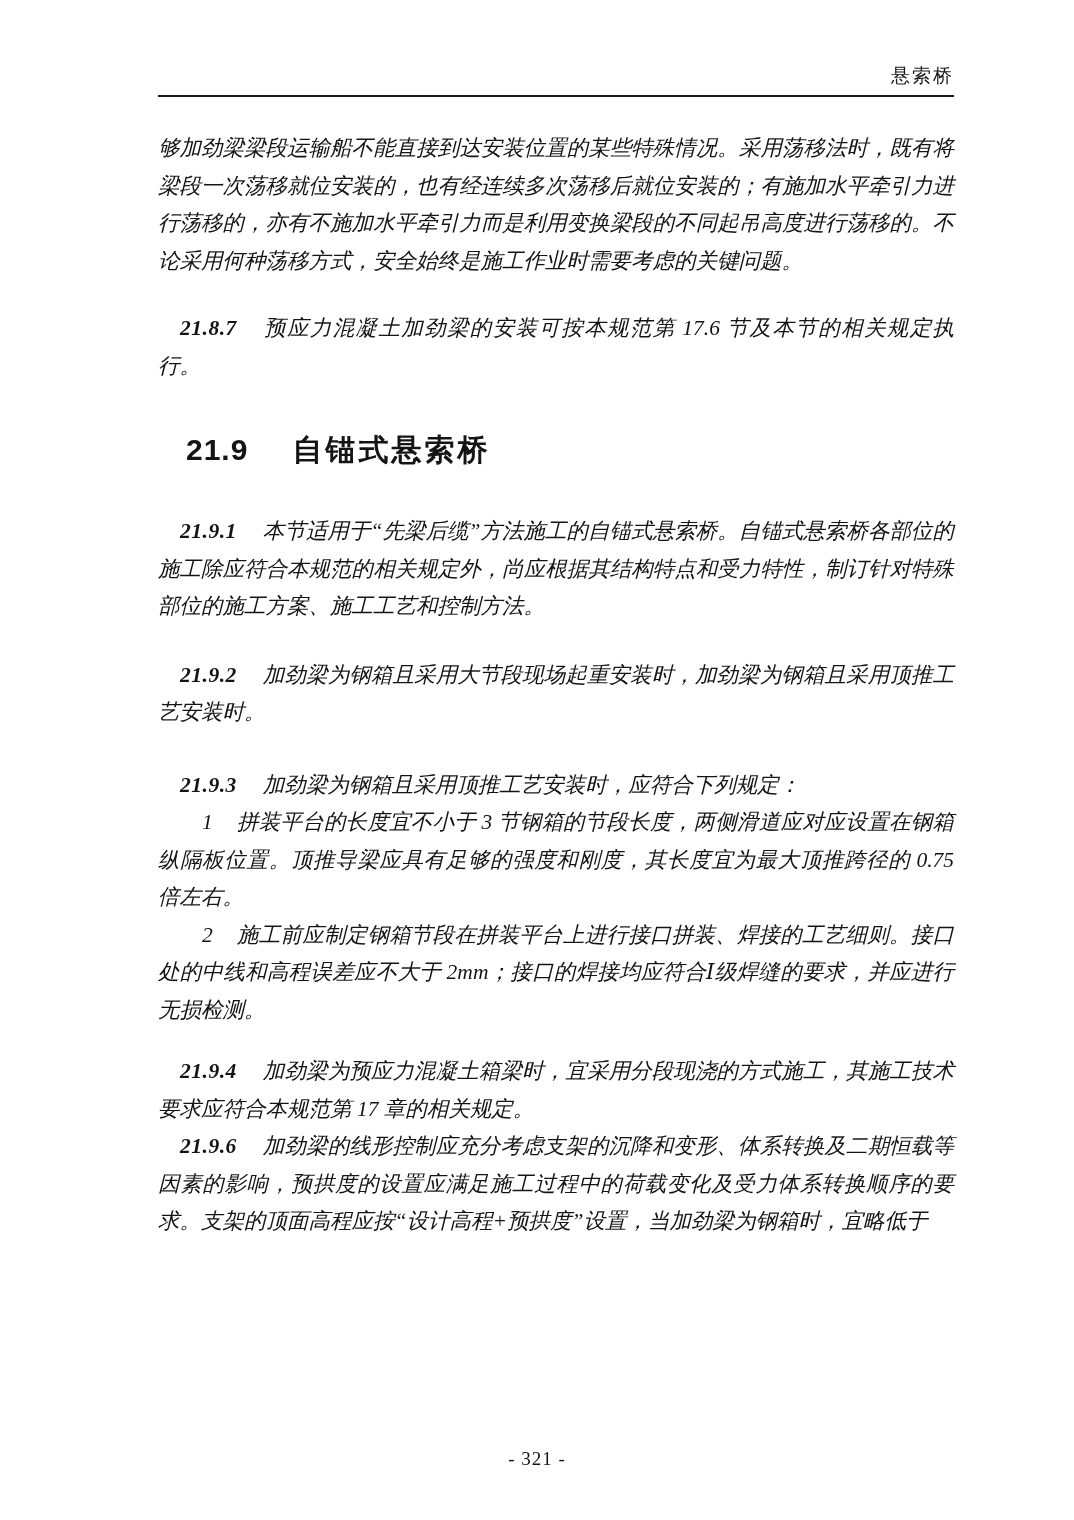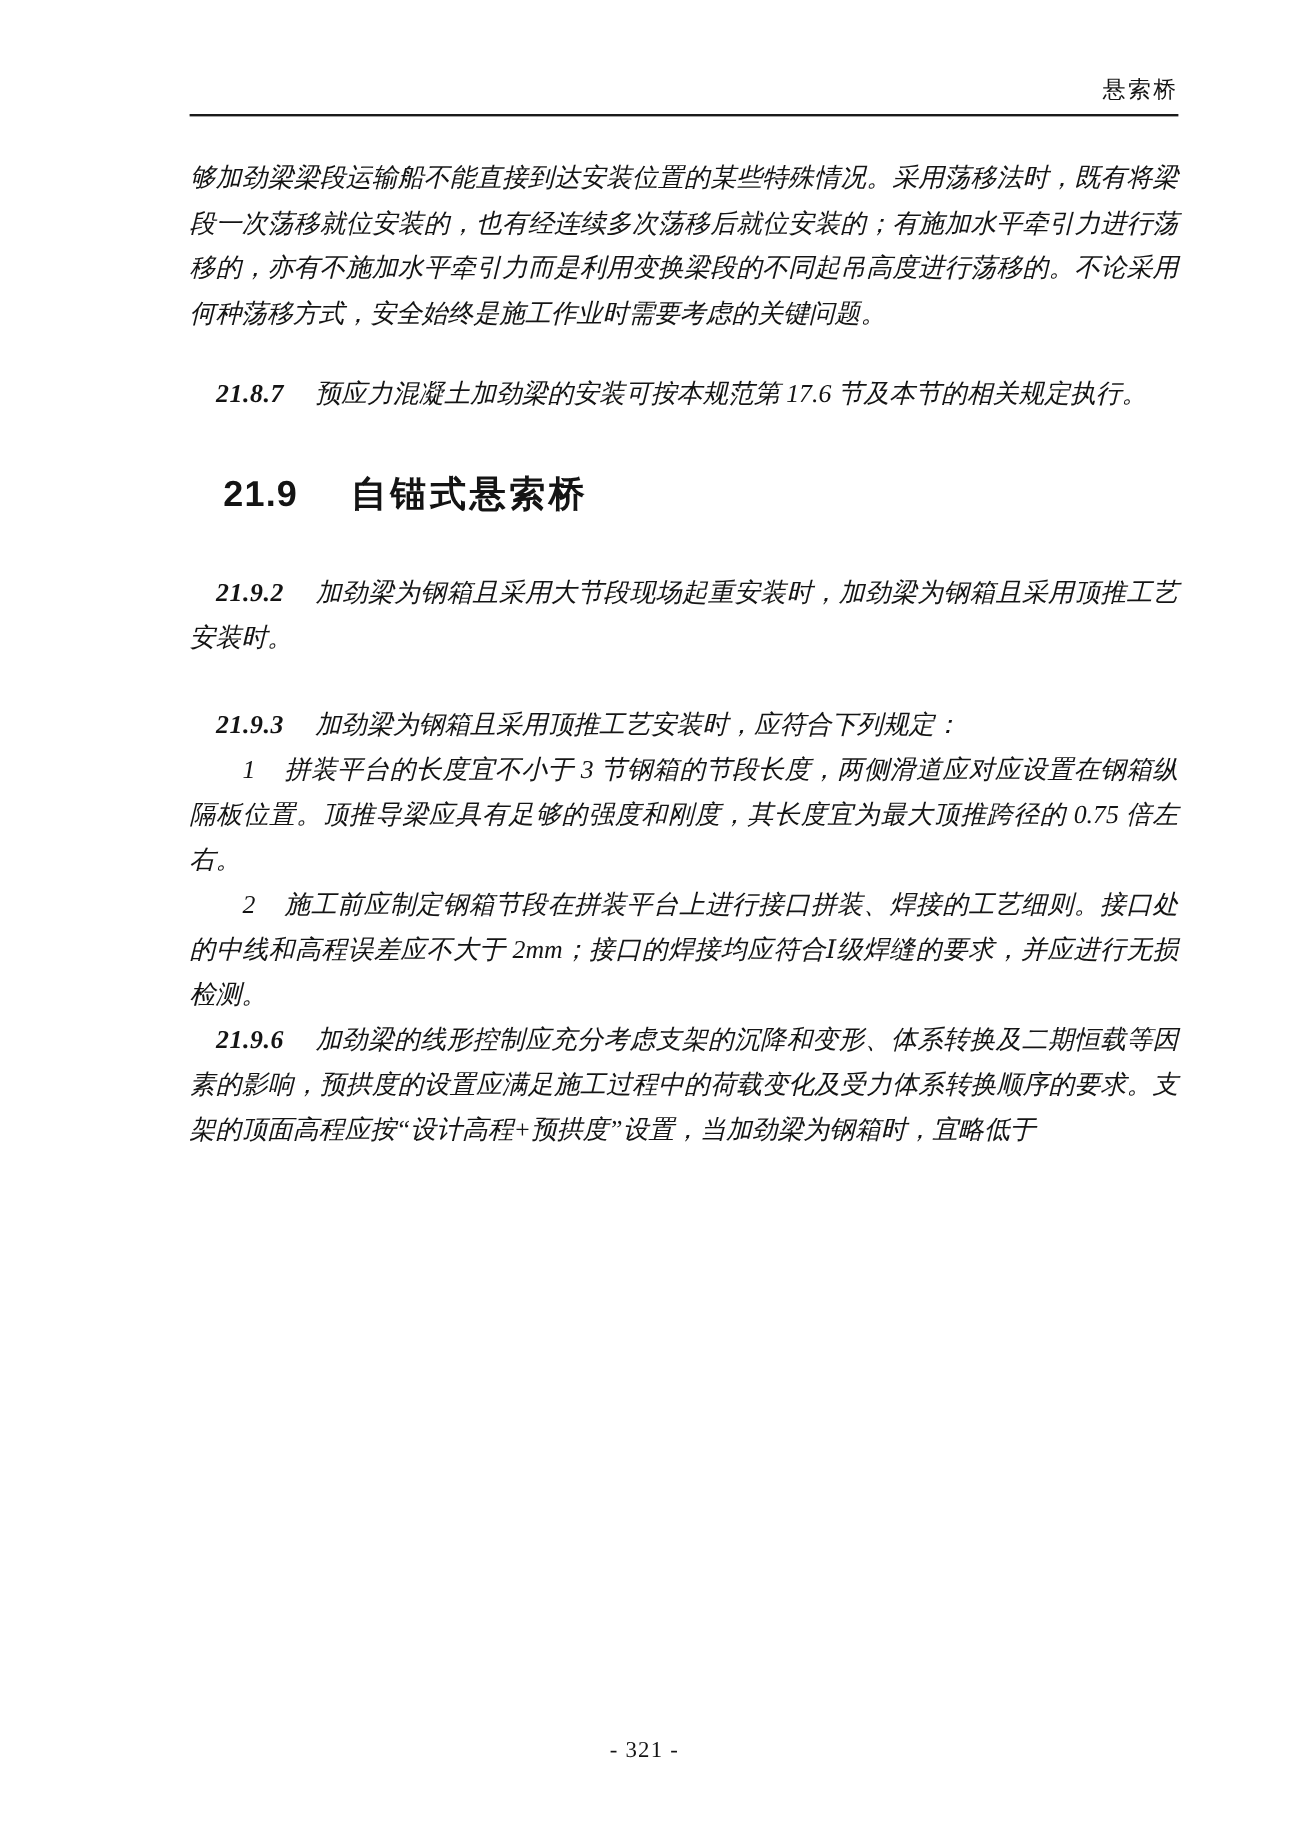--- a/index.html
+++ b/index.html
@@ -6,21 +6,21 @@
     margin: 0;
     padding: 0;
     background: #ffffff;
   }
   .page {
     position: relative;
     width: 1074px;
     height: 1520px;
     background: #ffffff;
     box-sizing: border-box;
-    padding: 0 92px 0 158px;
+    padding: 0 120px 0 158px;
     overflow: hidden;
     color: #141414;
     font-family: "Liberation Serif", "DejaVu Serif", serif;
   }
   .header {
     padding-top: 64px;
     padding-bottom: 7px;
     border-bottom: 2px solid #1a1a1a;
     text-align: right;
     font-size: 19px;
@@ -84,29 +84,31 @@
   <div class="header">
     <span>悬索桥</span>
   </div>
 
   <p class="body-para continuation">够加劲梁梁段运输船不能直接到达安装位置的某些特殊情况。采用荡移法时，既有将梁段一次荡移就位安装的，也有经连续多次荡移后就位安装的；有施加水平牵引力进行荡移的，亦有不施加水平牵引力而是利用变换梁段的不同起吊高度进行荡移的。不论采用何种荡移方式，安全始终是施工作业时需要考虑的关键问题。</p>
 
   <p class="body-para clause m-c2187"><b class="clause-num">21.8.7</b><span>预应力混凝土加劲梁的安装可按本规范第 17.6 节及本节的相关规定执行。</span></p>
 
   <h2 class="section-heading"><span class="section-num">21.9</span><span class="section-title">自锚式悬索桥</span></h2>
 
+  <p class="body-para clause"><b class="clause-num">21.9.1</b><span>本节适用于“先梁后缆”方法施工的自锚式悬索桥。自锚式悬索桥各部位的施工除应符合本规范的相关规定外，尚应根据其结构特点和受力特性，制订针对特殊部位的施工方案、施工工艺和控制方法。</span></p>
 
   <p class="body-para clause m-c2192"><b class="clause-num">21.9.2</b><span>加劲梁为钢箱且采用大节段现场起重安装时，加劲梁为钢箱且采用顶推工艺安装时。</span></p>
 
   <p class="body-para clause m-c2193"><b class="clause-num">21.9.3</b><span>加劲梁为钢箱且采用顶推工艺安装时，应符合下列规定：</span></p>
 
   <p class="body-para sub-item"><span class="item-num">1</span><span>拼装平台的长度宜不小于 3 节钢箱的节段长度，两侧滑道应对应设置在钢箱纵隔板位置。顶推导梁应具有足够的强度和刚度，其长度宜为最大顶推跨径的 0.75 倍左右。</span></p>
 
   <p class="body-para sub-item"><span class="item-num">2</span><span>施工前应制定钢箱节段在拼装平台上进行接口拼装、焊接的工艺细则。接口处的中线和高程误差应不大于 2mm；接口的焊接均应符合Ⅰ级焊缝的要求，并应进行无损检测。</span></p>
 
+  <p class="body-para clause m-c2194"><b class="clause-num">21.9.4</b><span>加劲梁为预应力混凝土箱梁时，宜采用分段现浇的方式施工，其施工技术要求应符合本规范第 17 章的相关规定。</span></p>
 
 
   <p class="body-para clause m-c2196"><b class="clause-num">21.9.6</b><span>加劲梁的线形控制应充分考虑支架的沉降和变形、体系转换及二期恒载等因素的影响，预拱度的设置应满足施工过程中的荷载变化及受力体系转换顺序的要求。支架的顶面高程应按“设计高程+预拱度”设置，当加劲梁为钢箱时，宜略低于</span></p>
 
   <div class="footer">
     <span>- 321 -</span>
   </div>
 
 </div>
 

